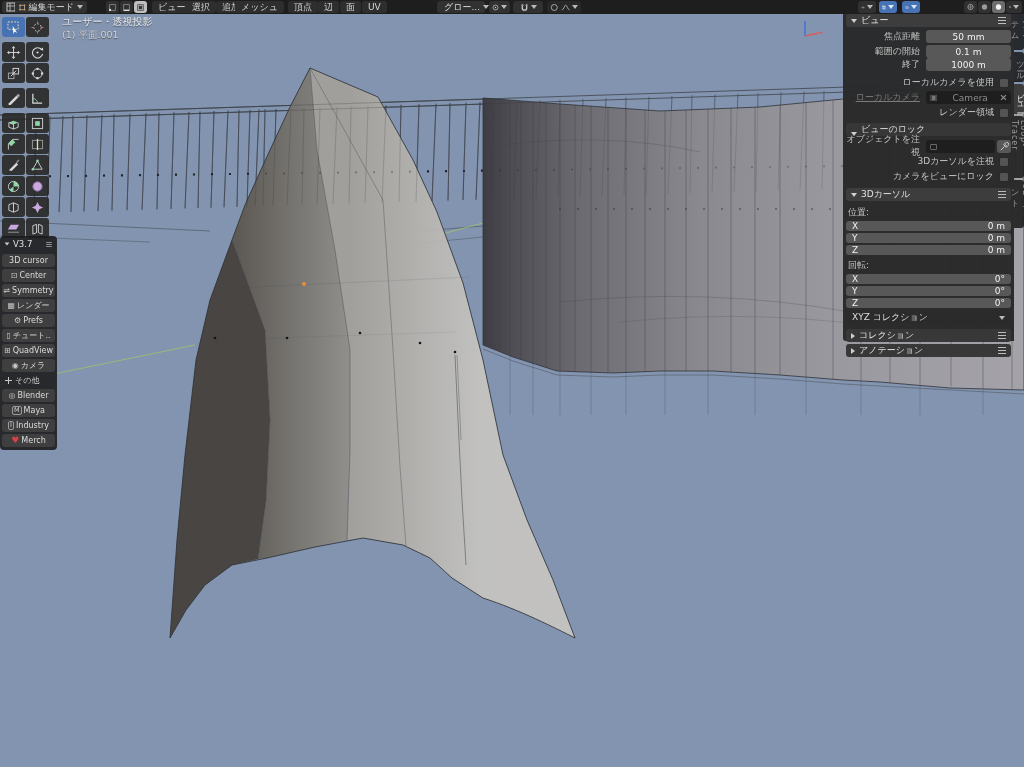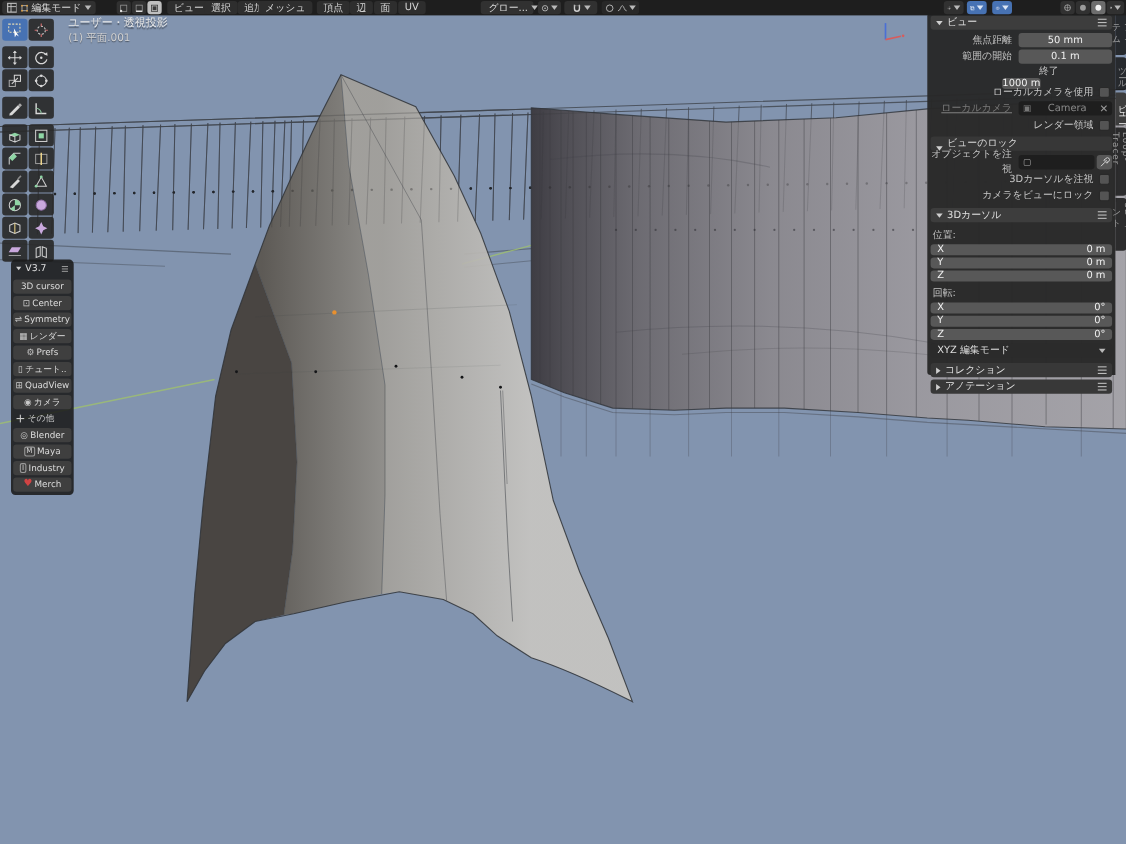--- a/index.html
+++ b/index.html
@@ -22,21 +22,21 @@
   .vp-text .sub{color:#d2d2d2;font-size:9.5px;}
 
   
   .toolbar{position:absolute;left:2px;top:17px;width:48px;z-index:20;display:flex;flex-direction:column;gap:1px;}
   .tb-gap{height:3px;}
   .tb-row{display:flex;gap:1px;}
   .tbtn{width:23px;height:20px;background:rgba(41,41,41,.92);border-radius:3px;display:flex;align-items:center;justify-content:center;}
   .tbtn.active{background:#4772b3;}
 
   
-  .qpanel{position:absolute;left:10px;top:236px;width:57px;z-index:20;background:rgba(26,26,26,.88);border-radius:4px;padding:2px 2px 3px 2px;}
+  .qpanel{position:absolute;left:0px;top:236px;width:57px;z-index:20;background:rgba(26,26,26,.88);border-radius:4px;padding:2px 2px 3px 2px;}
   .qhead{display:flex;align-items:center;justify-content:space-between;color:#e0e0e0;font-size:8.5px;padding:1px 2px 3px 2px;}
   .qbtn{height:13px;margin-top:2px;background:#3f3f3f;border-radius:3px;color:#dcdcdc;font-size:8px;display:flex;align-items:center;justify-content:center;gap:2px;padding:0 2px;overflow:hidden;white-space:nowrap;}
   .qrow{height:13px;margin-top:2px;color:#cfcfcf;font-size:8px;display:flex;align-items:center;gap:3px;padding:0 3px;}
   .qicon{font-size:8px;line-height:8px;color:#c9c9c9;}
   .badge{display:inline-block;border:1px solid #9a9a9a;border-radius:2px;font-size:6.5px;line-height:7px;padding:0 1px;color:#cfcfcf;}
   .heart{color:#d14343;font-size:9px;line-height:9px;}
 
   
   .sidebar{position:absolute;left:843px;top:12px;width:171px;height:329px;z-index:25;background:rgba(40,40,40,.97);border-radius:3px 0 0 3px;padding:2px 3px;color:#c8c8c8;font-size:9px;display:flex;flex-direction:column;}
   .phead{height:14px;background:#3d3d3d;border-radius:3px;display:flex;align-items:center;gap:4px;padding:0 5px;color:#e2e2e2;margin-bottom:2px;}
@@ -599,21 +599,21 @@
     </div>
 
     <div class="prow">
       <span class="plabel">焦点距離</span>
       <div class="pwidget">50 mm</div>
     </div>
     <div class="prow">
       <span class="plabel">範囲の開始</span>
       <div class="pwidget">0.1 m</div>
     </div>
-    <div class="prow" style="margin-top:-1px;flex-direction:column;">
+    <div class="prow" style="margin-top:-1px;">
       <span class="plabel">終了</span>
       <div class="pwidget">1000 m</div>
     </div>
 
     <div class="chkrow" style="margin-top:4px;">
       <span>ローカルカメラを使用</span>
       <span class="cb"></span>
     </div>
     <div class="prow">
       <span class="plabel dis">ローカルカメラ</span>
@@ -682,21 +682,21 @@
     <div class="pslider">
       <span>Y</span>
       <span>0°</span>
     </div>
     <div class="pslider">
       <span>Z</span>
       <span>0°</span>
     </div>
 
     <div class="pdrop">
-      <span>XYZ 編集モード</span>
+      <span>XYZ コレクション</span>
       <span class="caret"></span>
     </div>
 
     <div class="phead" style="margin-top:3px;background:#383838;">
       <span class="tri-r"></span>
       <span>コレクション</span>
       <span class="grow"></span>
       <span class="burger"></span>
     </div>
     <div class="phead" style="background:#383838;">

